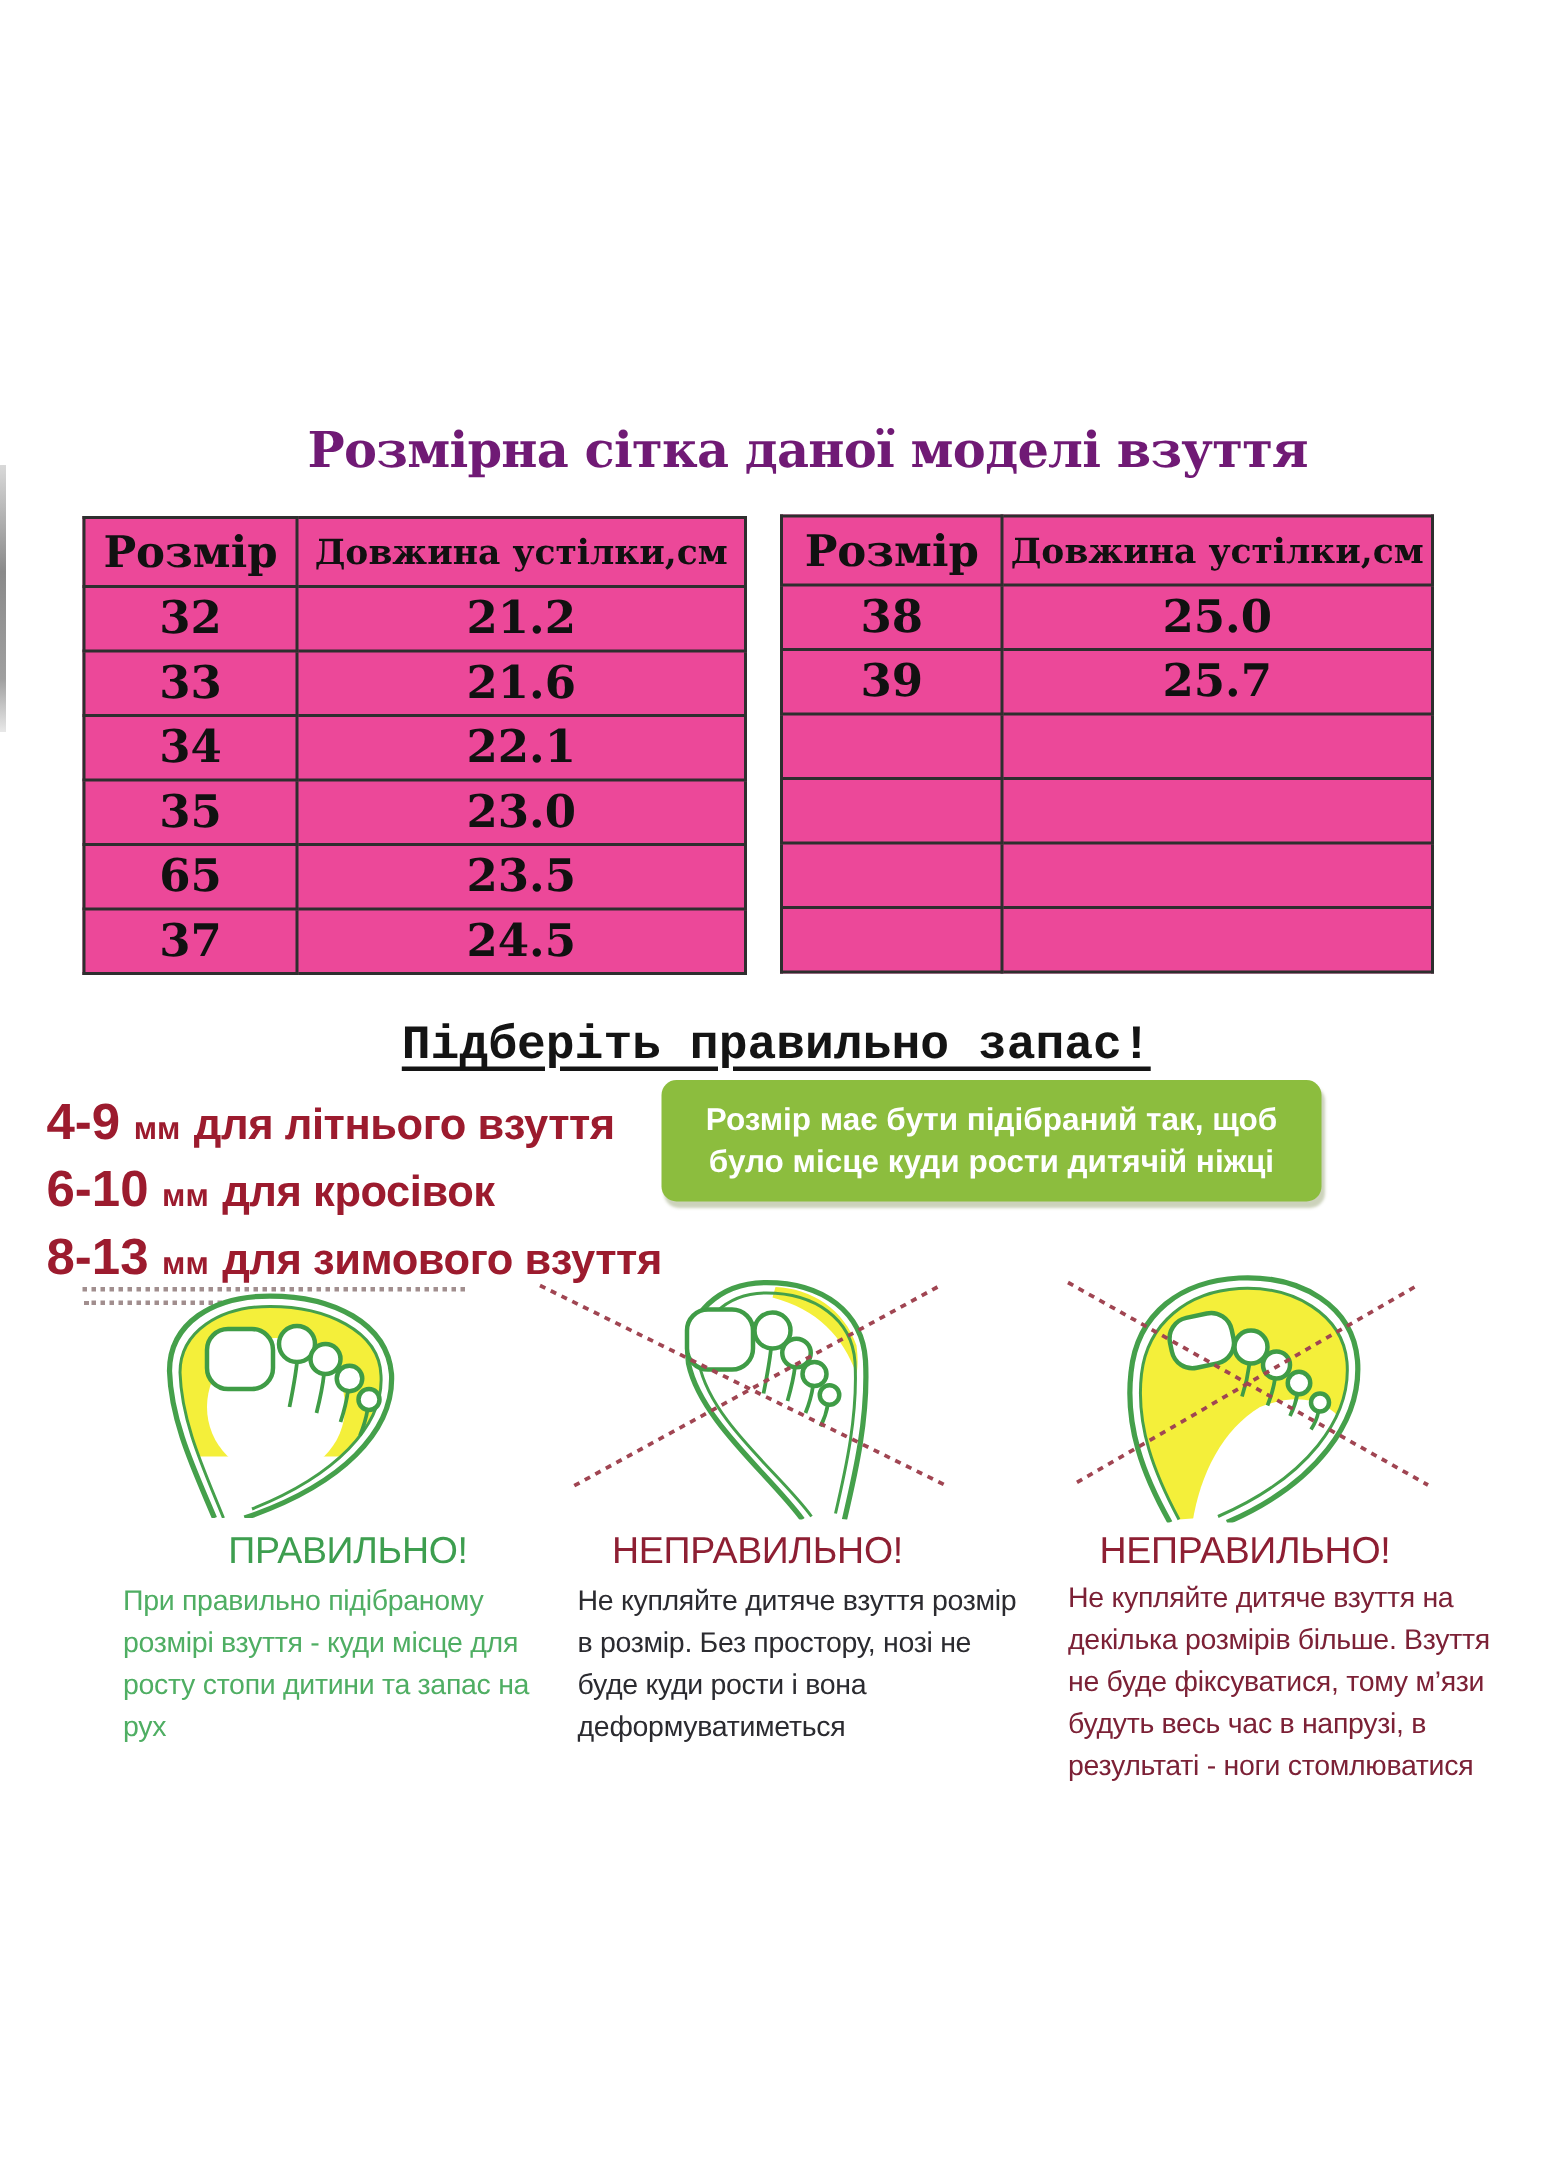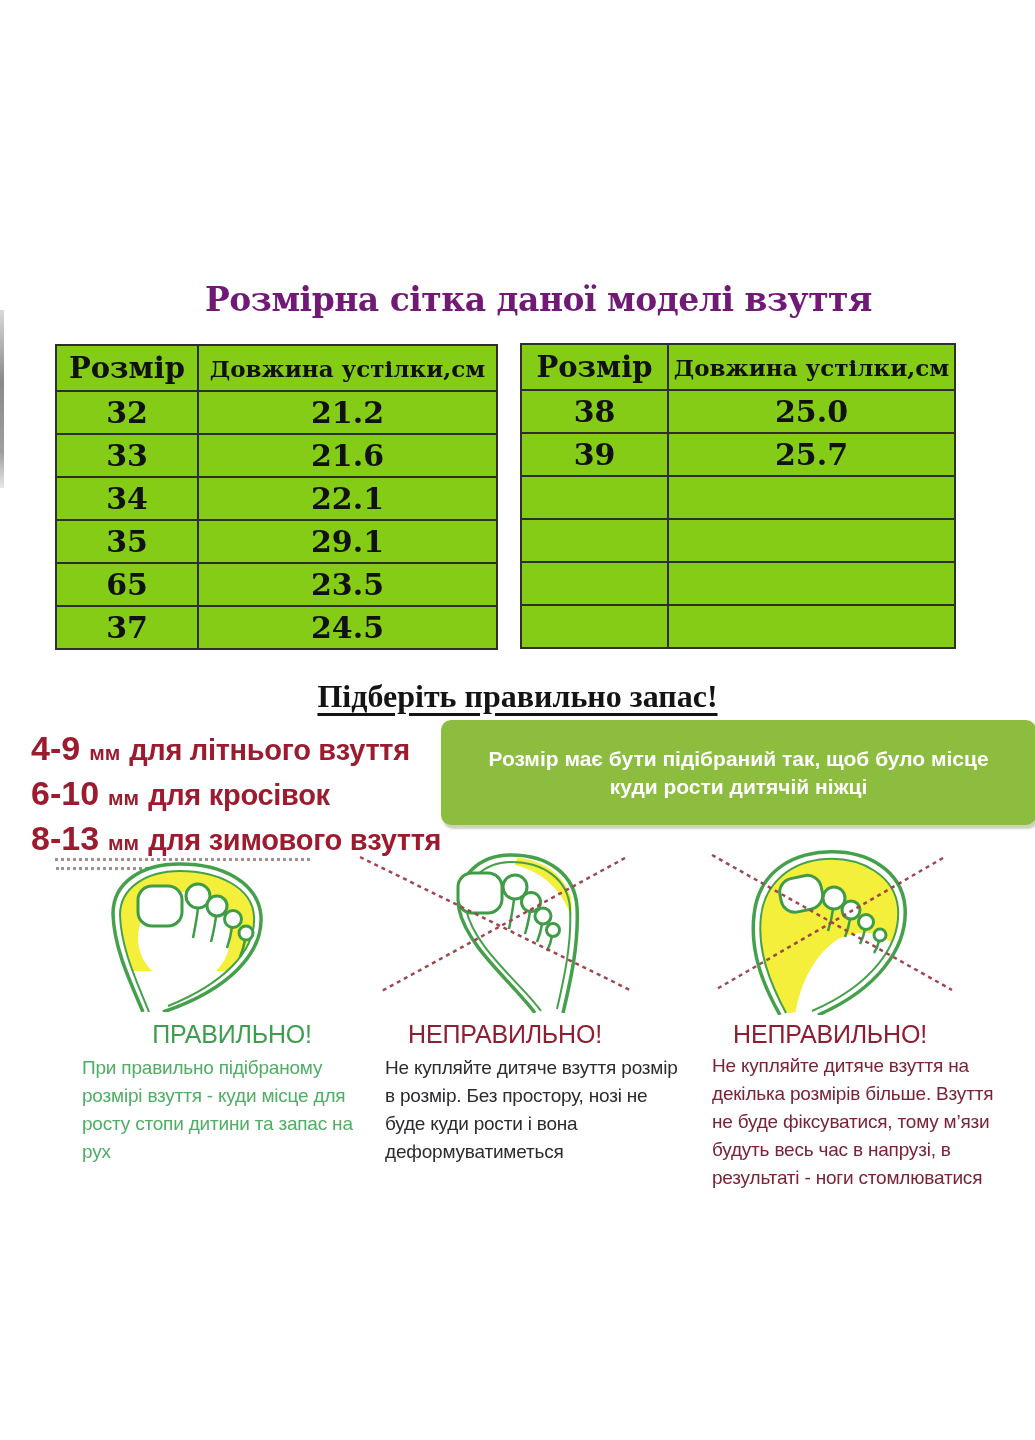--- a/index.html
+++ b/index.html
@@ -9,26 +9,26 @@
 
   
   .artifact{left:0;top:310px;width:4px;height:178px;
             background:linear-gradient(#d9d9d9,#8a8a8a 40%,#9f9f9f 80%,#e8e8e8);}
 
   
   .page-title{left:0;top:280px;width:1035px;text-align:center;
               font-family:"DejaVu Serif","Liberation Serif",serif;
               font-weight:bold;font-size:33px;color:#701a75;letter-spacing:-0.5px;margin-left:21px;}
   .sub-title{left:0;top:678px;width:1035px;text-align:center;
-             font-family:Liberation Serif, serif;
+             font-family:Liberation Mono, monospace;
              font-weight:bold;font-size:32px;color:#141414;
              text-decoration:underline;text-decoration-thickness:3px;text-underline-offset:6px;}
 
   
-  table.size-tbl{border-collapse:collapse;table-layout:fixed;background:#84cc16;}
+  table.size-tbl{border-collapse:collapse;table-layout:fixed;background:#ec4899;}
   table.size-tbl th, table.size-tbl td{border:2px solid #2e2e2e;text-align:center;
         vertical-align:middle;padding:0;overflow:hidden;white-space:nowrap;}
   table.size-tbl th{height:44px;font-family:"DejaVu Serif","Liberation Serif",serif;
         font-weight:bold;color:#111;}
   table.size-tbl td{height:41px;font-family:"DejaVu Serif","Liberation Serif",serif;
         font-weight:bold;font-size:30px;color:#111;}
   th.col-size{font-size:29px;}
   th.col-len{font-size:23px;}
   .tbl-left{left:55px;top:344px;width:443px;}
   .tbl-left .col-size{width:140px;}
@@ -36,22 +36,22 @@
   .tbl-right .col-size{width:145px;}
 
   
   .reserve{left:31px;top:729px;width:440px;color:#9c1b2e;text-align:right;}
   .r-line{display:flex;align-items:baseline;height:45px;}
   .r-range{font-size:34px;font-weight:bold;}
   .r-unit{font-size:21px;font-weight:bold;margin:12px 9px 0 9px;}
   .r-text{font-size:29px;font-weight:bold;letter-spacing:-0.3px;}
 
   
-  .note-box{left:441px;top:720px;width:595px;min-height:78px;box-sizing:border-box;
-            background:#8cbd3e;border-radius:10px;padding:25px 22px;
+  .note-box{left:441px;top:720px;width:440px;min-height:78px;box-sizing:border-box;
+            background:#8cbd3e;border-radius:10px;padding:13px 22px;
             box-shadow:2px 4px 2px rgba(110,125,60,.35);
             display:flex;align-items:center;justify-content:center;}
   .note-box .note-text{color:#ffffff;font-size:21px;font-weight:bold;line-height:1.32;
             text-align:center;}
 
   
   .dots1{left:55px;top:858px;width:255px;height:0;border-top:3px dotted #a18e8e;}
   .dots2{left:56px;top:867px;width:92px;height:0;border-top:3px dotted #a18e8e;}
 
   
@@ -92,21 +92,21 @@
         <tr>
           <td>33</td>
           <td>21.6</td>
         </tr>
         <tr>
           <td>34</td>
           <td>22.1</td>
         </tr>
         <tr>
           <td>35</td>
-          <td>29.1</td>
+          <td>23.0</td>
         </tr>
         <tr>
           <td>65</td>
           <td>23.5</td>
         </tr>
         <tr>
           <td>37</td>
           <td>24.5</td>
         </tr>
       </tbody>

